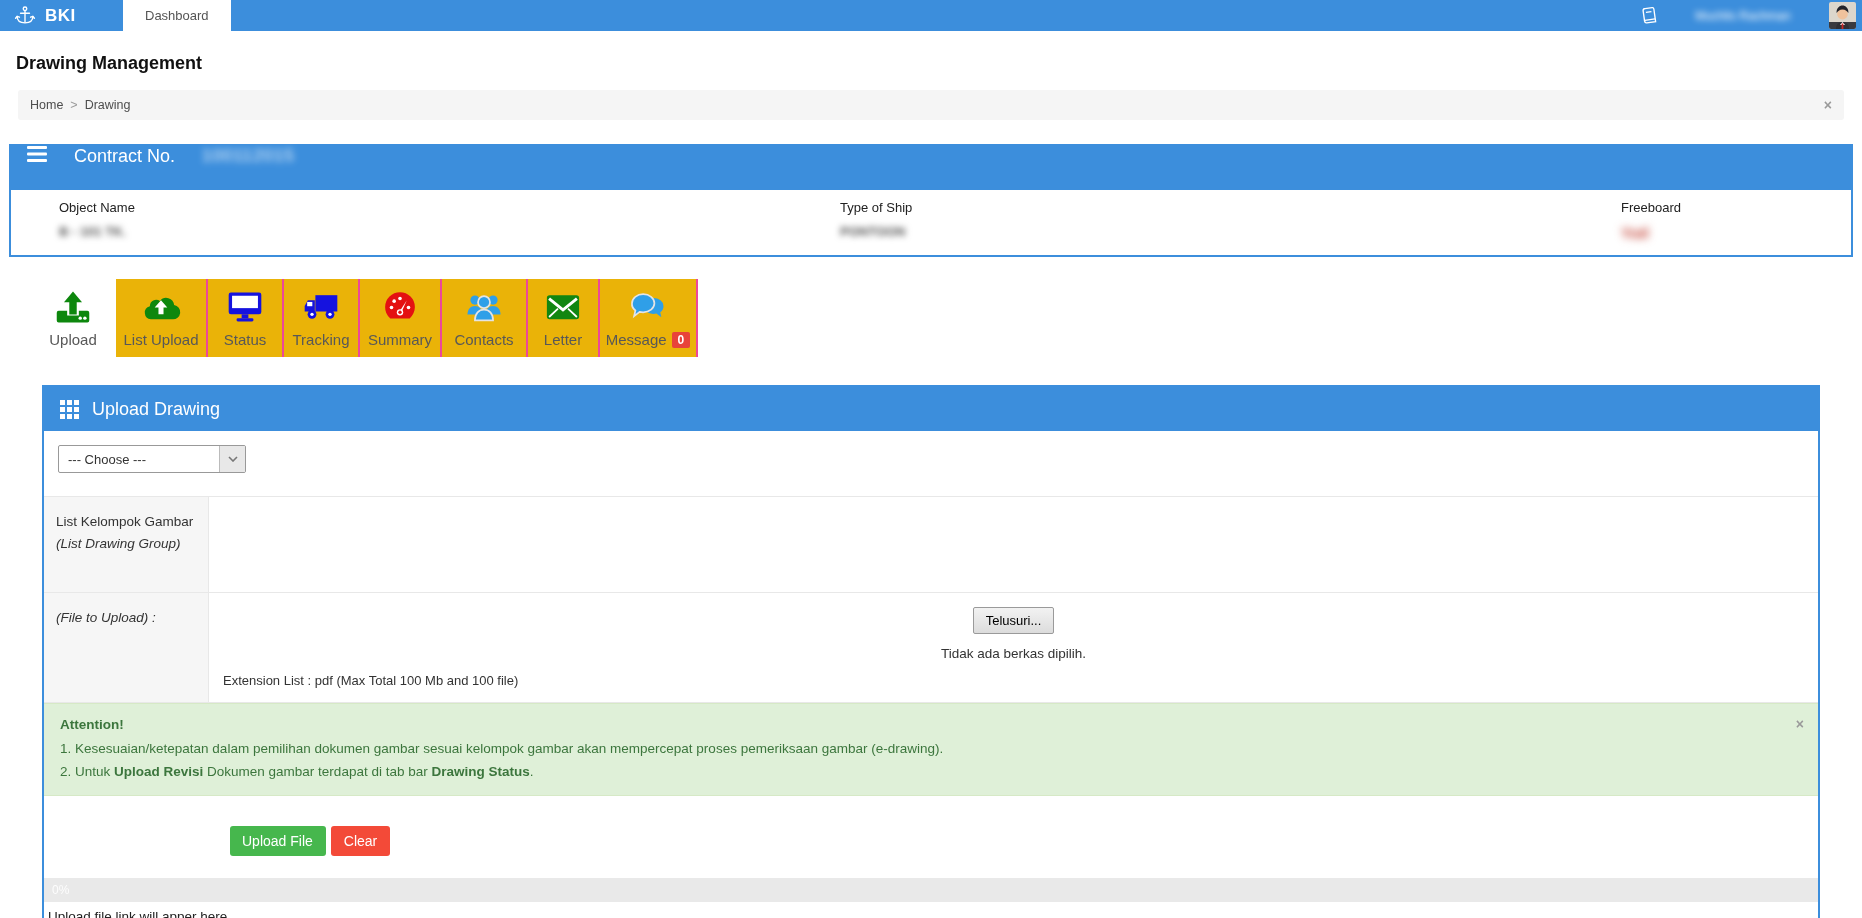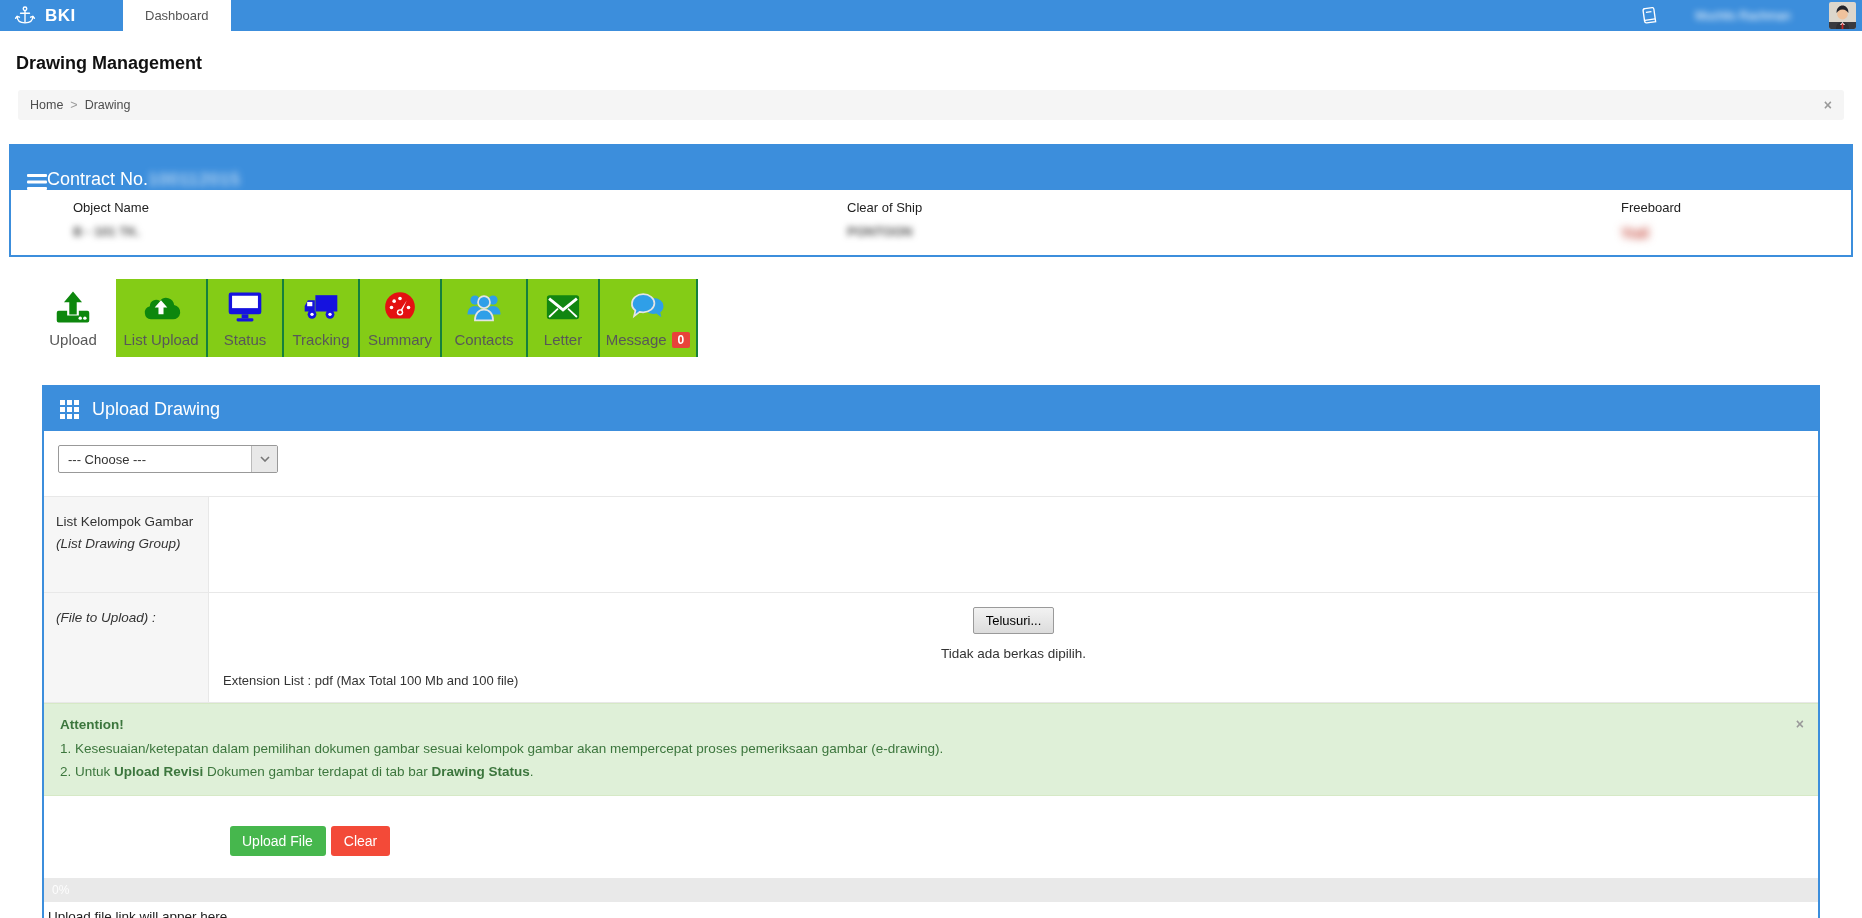--- a/index.html
+++ b/index.html
@@ -31,34 +31,34 @@
     margin:16px 18px 0 18px; height:30px; background:#f5f5f5; border-radius:3px;
     display:flex; align-items:center; padding:0 12px; font-size:12.5px; color:#4d4d4d;
   }
   .breadcrumb .crumb-link { cursor:pointer; }
   .breadcrumb .sep { margin:0 7px; color:#9a9a9a; }
   .breadcrumb .crumb-close { margin-left:auto; color:#9a9a9a; font-weight:bold; font-size:14px; cursor:pointer; }
 
   
   .contract { margin:24px 9px 0 9px; border:2px solid #3c8edc; }
   .contract-header {
-    background:#3c8edc; height:44px; display:flex; align-items:flex-end; gap:0; padding:0 16px;
+    background:#3c8edc; height:44px; display:flex; align-items:flex-start; gap:27px; padding:0 16px;
     color:#fff; font-size:18px;
   }
   .contract-number { filter:blur(3.5px); font-size:17px; opacity:.92; letter-spacing:1px; }
-  .contract-body { background:#fff; display:grid; grid-template-columns:1fr 1fr 230px; padding:10px 0 14px 62px; }
+  .contract-body { background:#fff; display:grid; grid-template-columns:1fr 1fr 230px; padding:10px 0 14px 48px; }
   .cfield .cl { font-size:13px; color:#222; margin-bottom:9px; }
   .cfield .cv { font-size:13px; color:#555; font-weight:bold; filter:blur(3px); }
   .cfield.freeboard .cv { color:#c0392b; font-size:15px; filter:blur(4px); }
 
   
   .tabstrip { display:flex; margin:22px 0 0 30px; height:78px; }
   .tab {
     display:flex; flex-direction:column; align-items:center; justify-content:flex-end;
-    padding:8px 0 9px 0; cursor:pointer; background:#84cc16; border-right:2px solid #15803d;
+    padding:8px 0 9px 0; cursor:pointer; background:#eab308; border-right:2px solid #ec4899;
   }
   .tab.active { background:#fff; border-right:none; }
   .tab .ticon { height:42px; display:flex; align-items:center; justify-content:center; }
   .tab .tlabel { font-size:15px; color:#585858; margin-top:4px; display:flex; align-items:center; gap:5px; }
   .badge { background:#e8433a; color:#fff; font-size:12px; font-weight:bold; padding:1px 6px; border-radius:2px; }
 
   
   .panel { margin:28px 42px 0 42px; border:2px solid #3c8edc; background:#fff; }
   .panel-header {
     background:#3c8edc; height:44px; display:flex; align-items:center; gap:13px;
@@ -69,21 +69,21 @@
     width:165px; min-width:165px; background:#f6f6f6; border-right:1px solid #e8e8e8;
     padding:14px 12px; font-size:13.5px; color:#333; line-height:1.65;
   }
   .fcell-content { flex:1; padding:14px 14px; }
   .row-group { min-height:66px; }
   .row-list { min-height:96px; }
   .row-file { min-height:78px; }
 
   
   .select {
-    width:220px; height:28px; border:1px solid #999; border-radius:2px; background:#fff;
+    width:188px; height:28px; border:1px solid #999; border-radius:2px; background:#fff;
     display:flex; align-items:center; cursor:pointer; overflow:hidden;
   }
   .select .sel-text { flex:1; font-size:13px; color:#333; padding-left:9px; }
   .select .sel-arrow {
     width:26px; height:100%; background:#e8e8e8; border-left:1px solid #bbb;
     display:flex; align-items:center; justify-content:center;
   }
 
   .file-line { display:flex; align-items:center; gap:12px;flex-direction:column; }
   .browse-btn {
@@ -179,21 +179,21 @@
       </span>
       <span>Contract No.</span>
       <span class="contract-number">100112015</span>
     </div>
     <div class="contract-body">
       <div class="cfield">
         <div class="cl">Object Name</div>
         <div class="cv">B - 101 TK.</div>
       </div>
       <div class="cfield">
-        <div class="cl">Clear of Ship</div>
+        <div class="cl">Type of Ship</div>
         <div class="cv">PONTOON</div>
       </div>
       <div class="cfield freeboard">
         <div class="cl">Freeboard</div>
         <div class="cv">Yud</div>
       </div>
     </div>
   </section>
 
   <div class="tabstrip">

